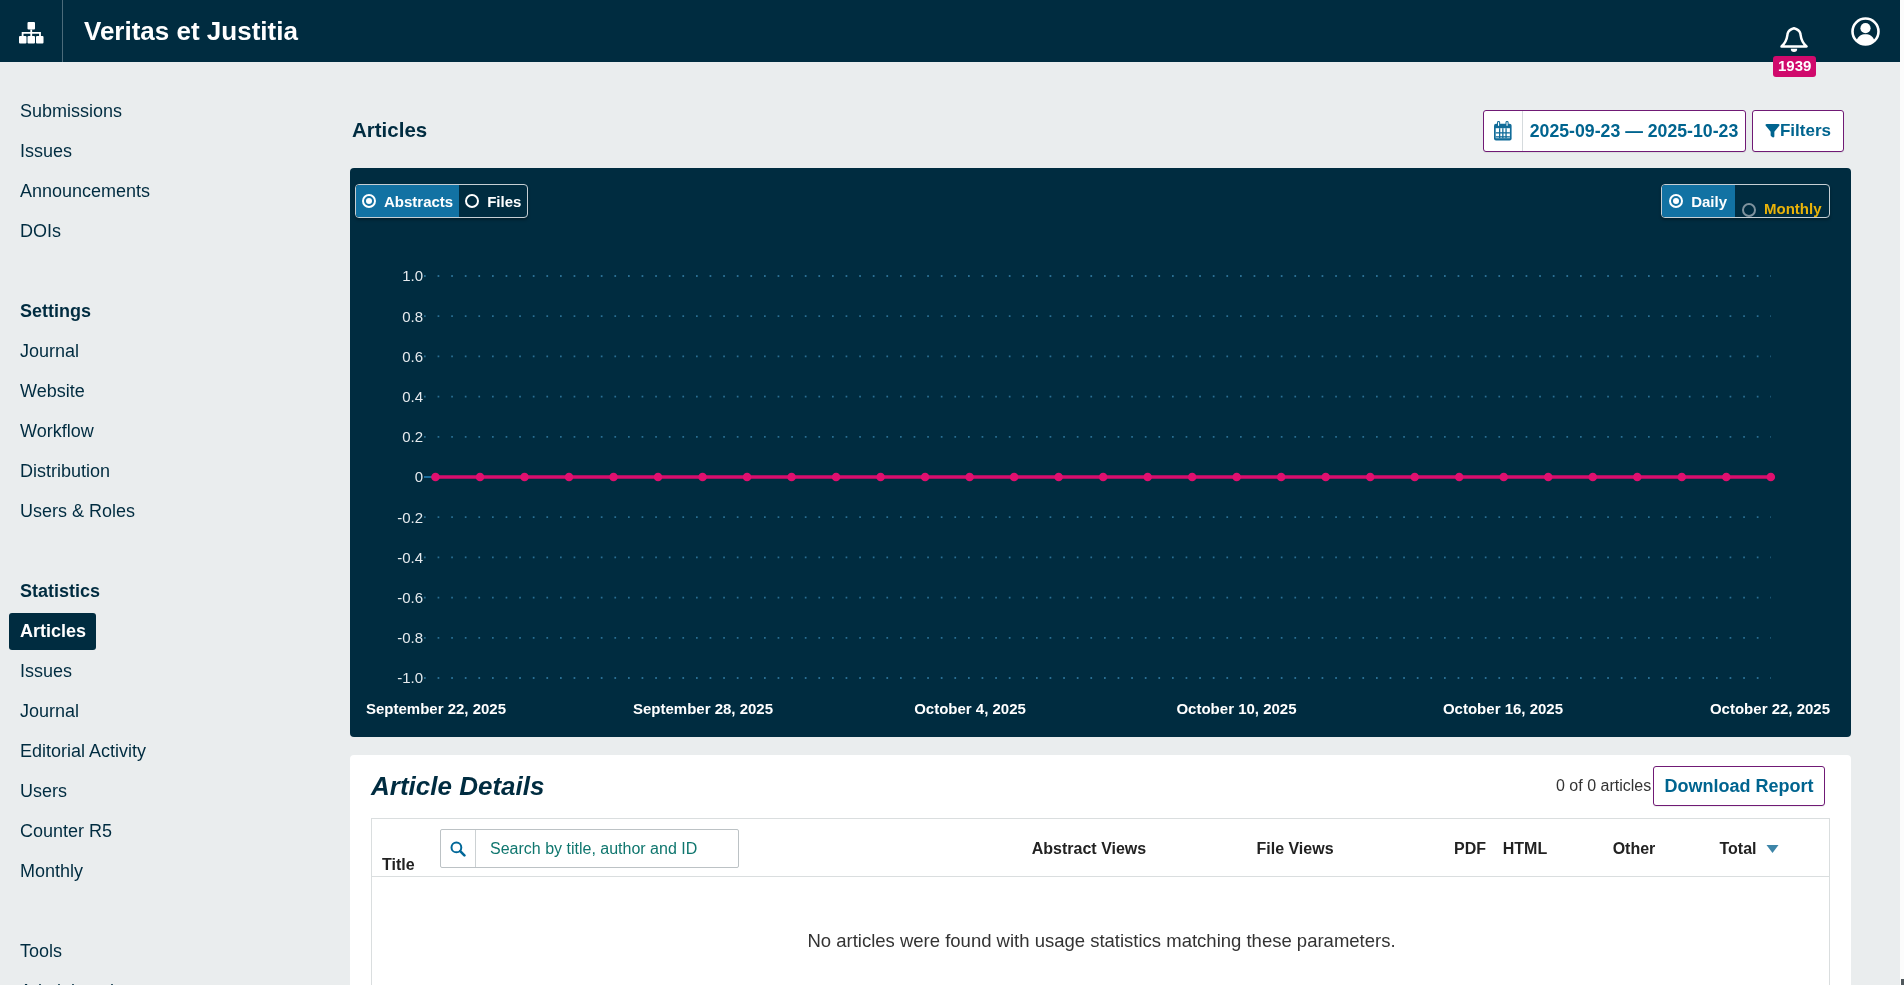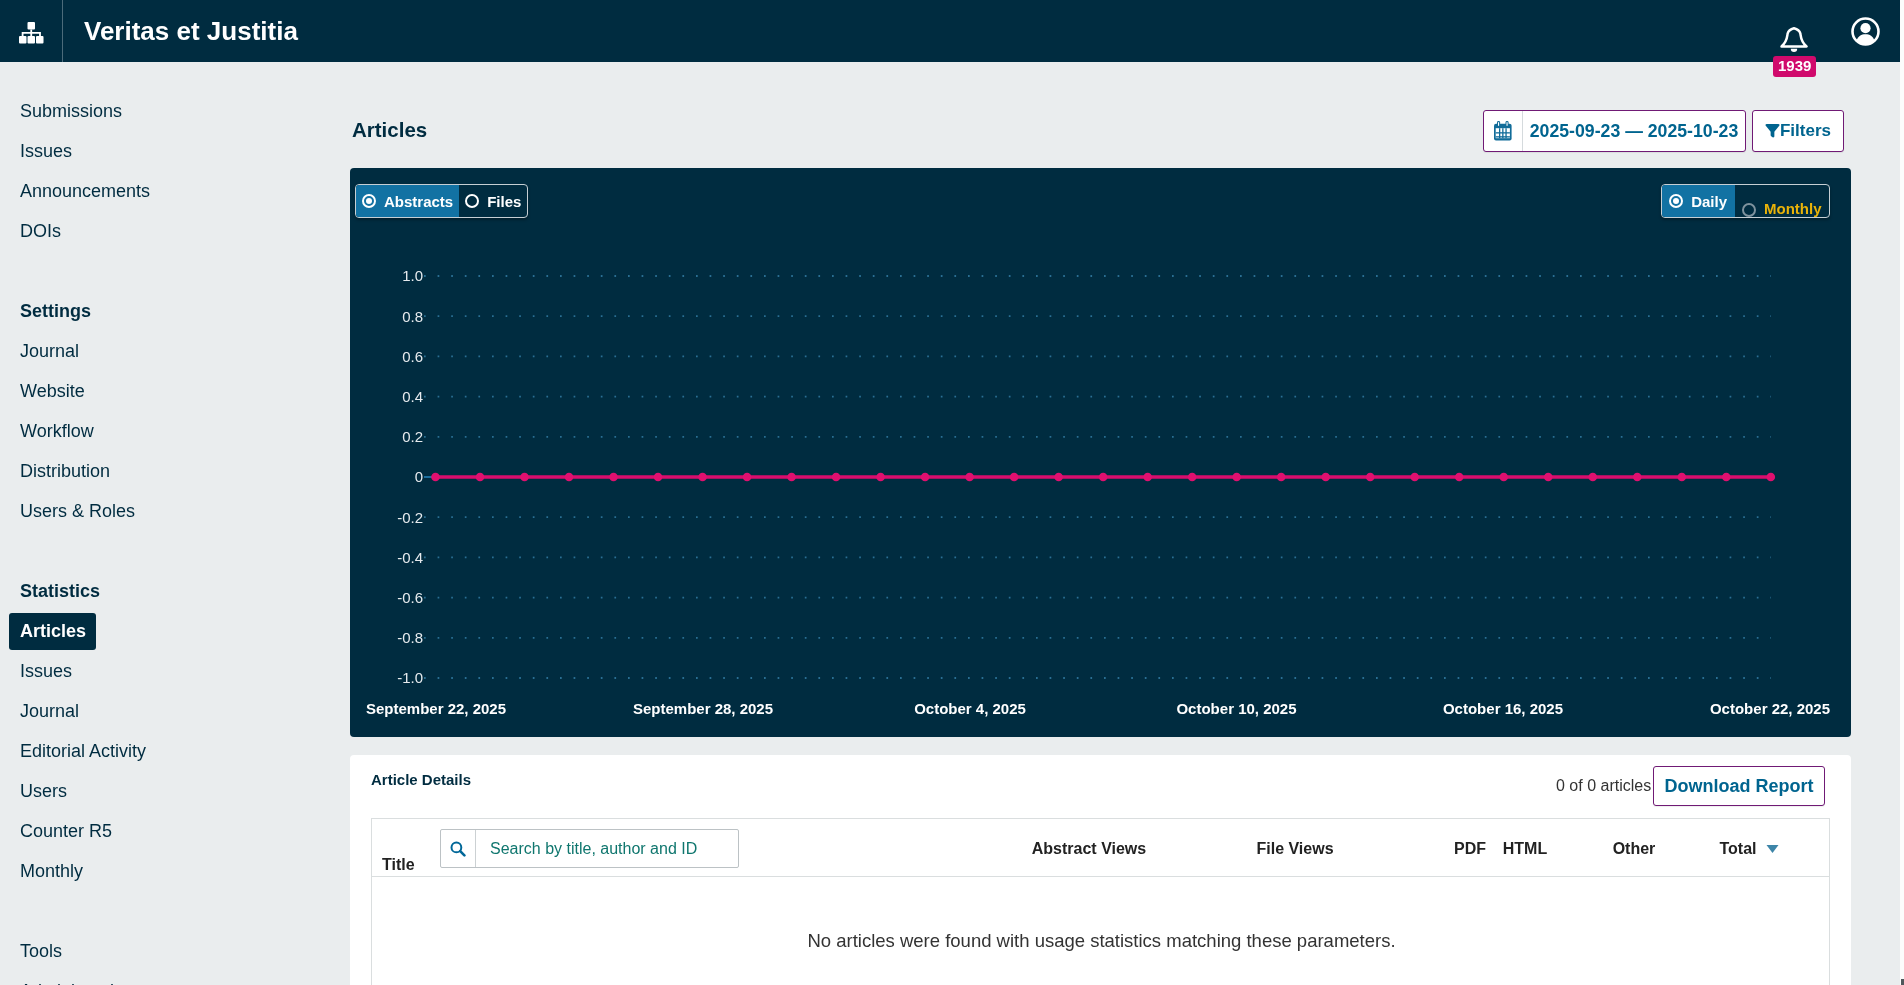--- a/index.html
+++ b/index.html
@@ -34,21 +34,21 @@
 .tgl .on { background:#1272a3; }
 .rad { width:14px; height:14px; border:2px solid #fff; border-radius:50%; position:relative; flex:0 0 auto; }
 .rad.f::after { content:""; position:absolute; left:2px; top:2px; width:6px; height:6px; background:#fff; border-radius:50%; }
 .tglL { left:5px; }
 .tglR { right:21px; }
 .tglR .seg { padding:0 7.5px; }
 .tglR .off { color:#eab308;align-items:flex-end; }
 .tglR .off .rad { border-color:#7e929d; }
 
 .panel { position:absolute; left:350px; top:755px; width:1501px; height:300px; background:#fff; border-radius:4px 4px 0 0; }
-.panel h2 { position:absolute; left:21px; top:16px; font-size:15px; font-weight:bold; color:#002c40; }
+.panel h2 { position:absolute; left:21px; top:16px; font-size:26px; font-weight:bold; color:#002c40;font-style:italic; }
 .cnt { position:absolute; left:1206px; top:22px; font-size:16px; color:#333; font-weight:normal; }
 .dlbtn { position:absolute; left:1303px; top:11px; width:172px; height:40px; display:flex; align-items:center; justify-content:center; font-size:18px; }
 .tbl { position:absolute; left:21px; top:63px; width:1459px; height:237px; border:1px solid #dadedf; border-bottom:none; }
 .thead { position:relative; height:58px; border-bottom:1px solid #dadedf; }
 .thead .tt { position:absolute; left:10px; top:37px; font-size:16px; font-weight:bold; color:#222; }
 .search { position:absolute; left:68px; top:10px; width:299px; height:39px; border:1px solid #bcc2c5; border-radius:2px; display:flex; }
 .search .sic { width:35px; border-right:1px solid #ccd1d3; display:flex; align-items:center; justify-content:center; }
 .search .ph { flex:1; display:flex; align-items:center; padding-left:14px; font-size:16px; color:#0f766e; }
 .col { position:absolute; top:21px; font-size:16px; font-weight:bold; color:#222; transform:translateX(-50%); white-space:nowrap; }
 .sorttri { display:inline-block; width:0; height:0; border-left:6.5px solid transparent; border-right:6.5px solid transparent; border-top:8px solid #3d85a8; margin-left:10px; position:relative; top:-1px; }

